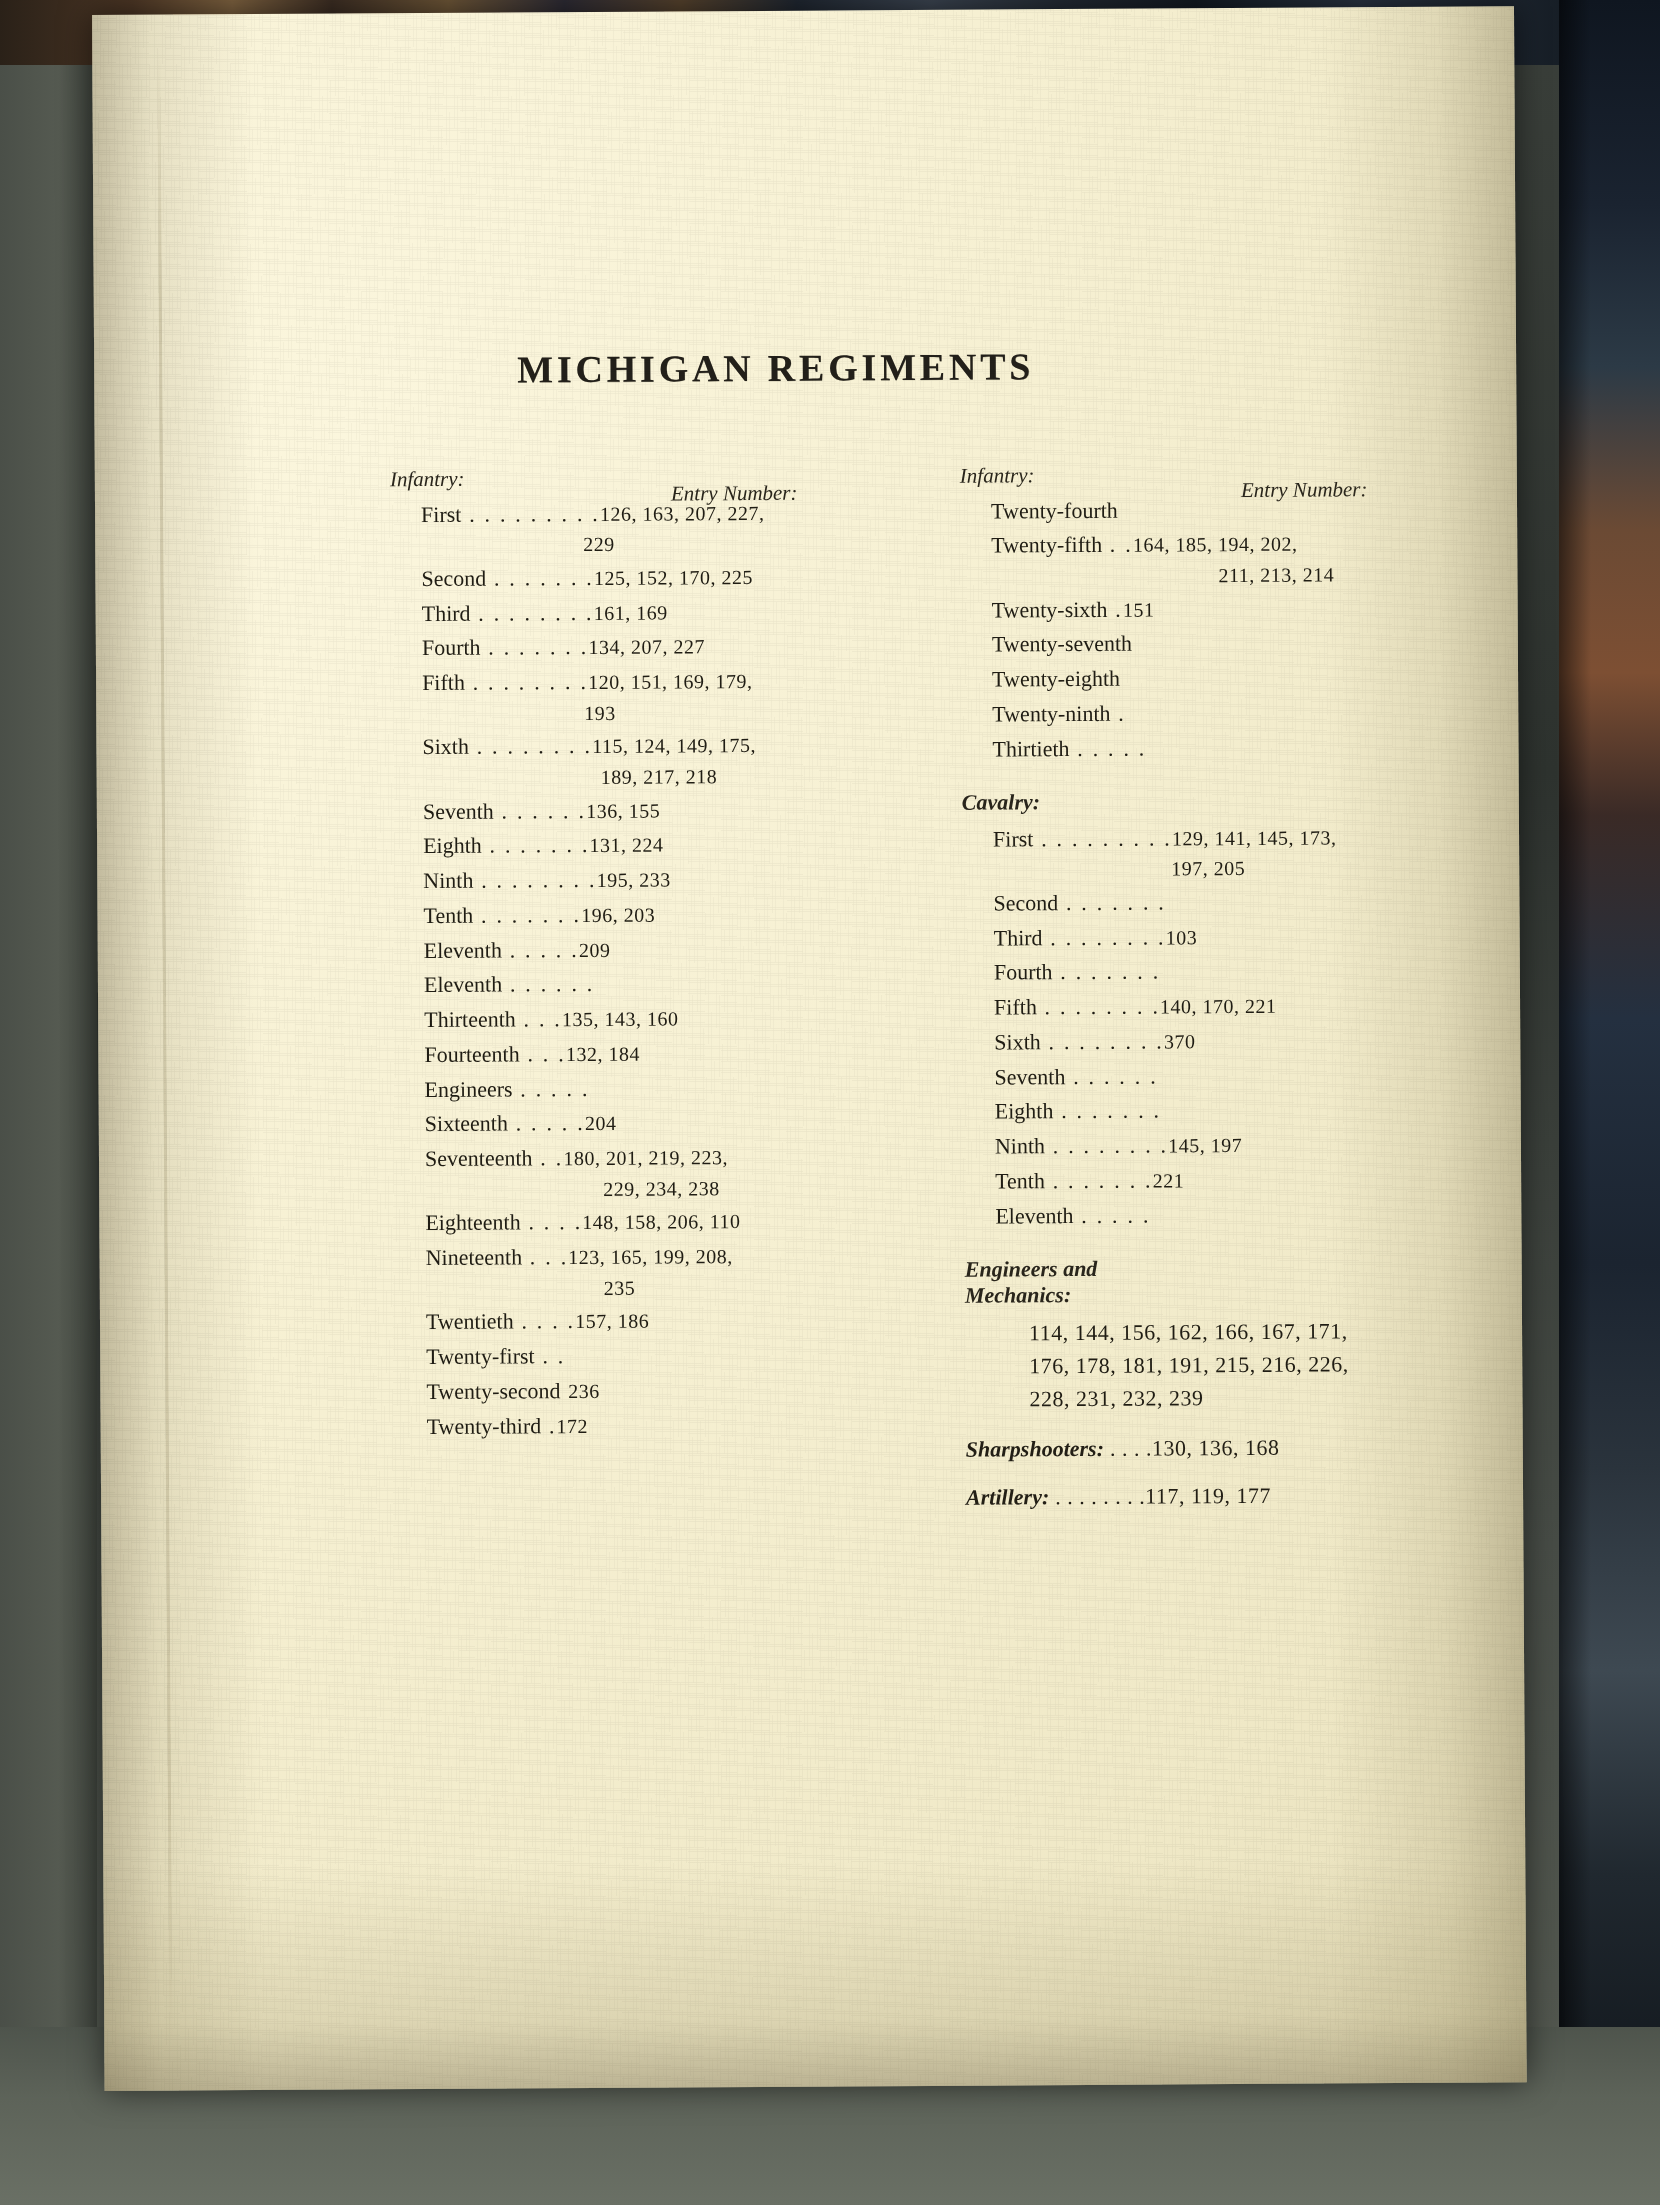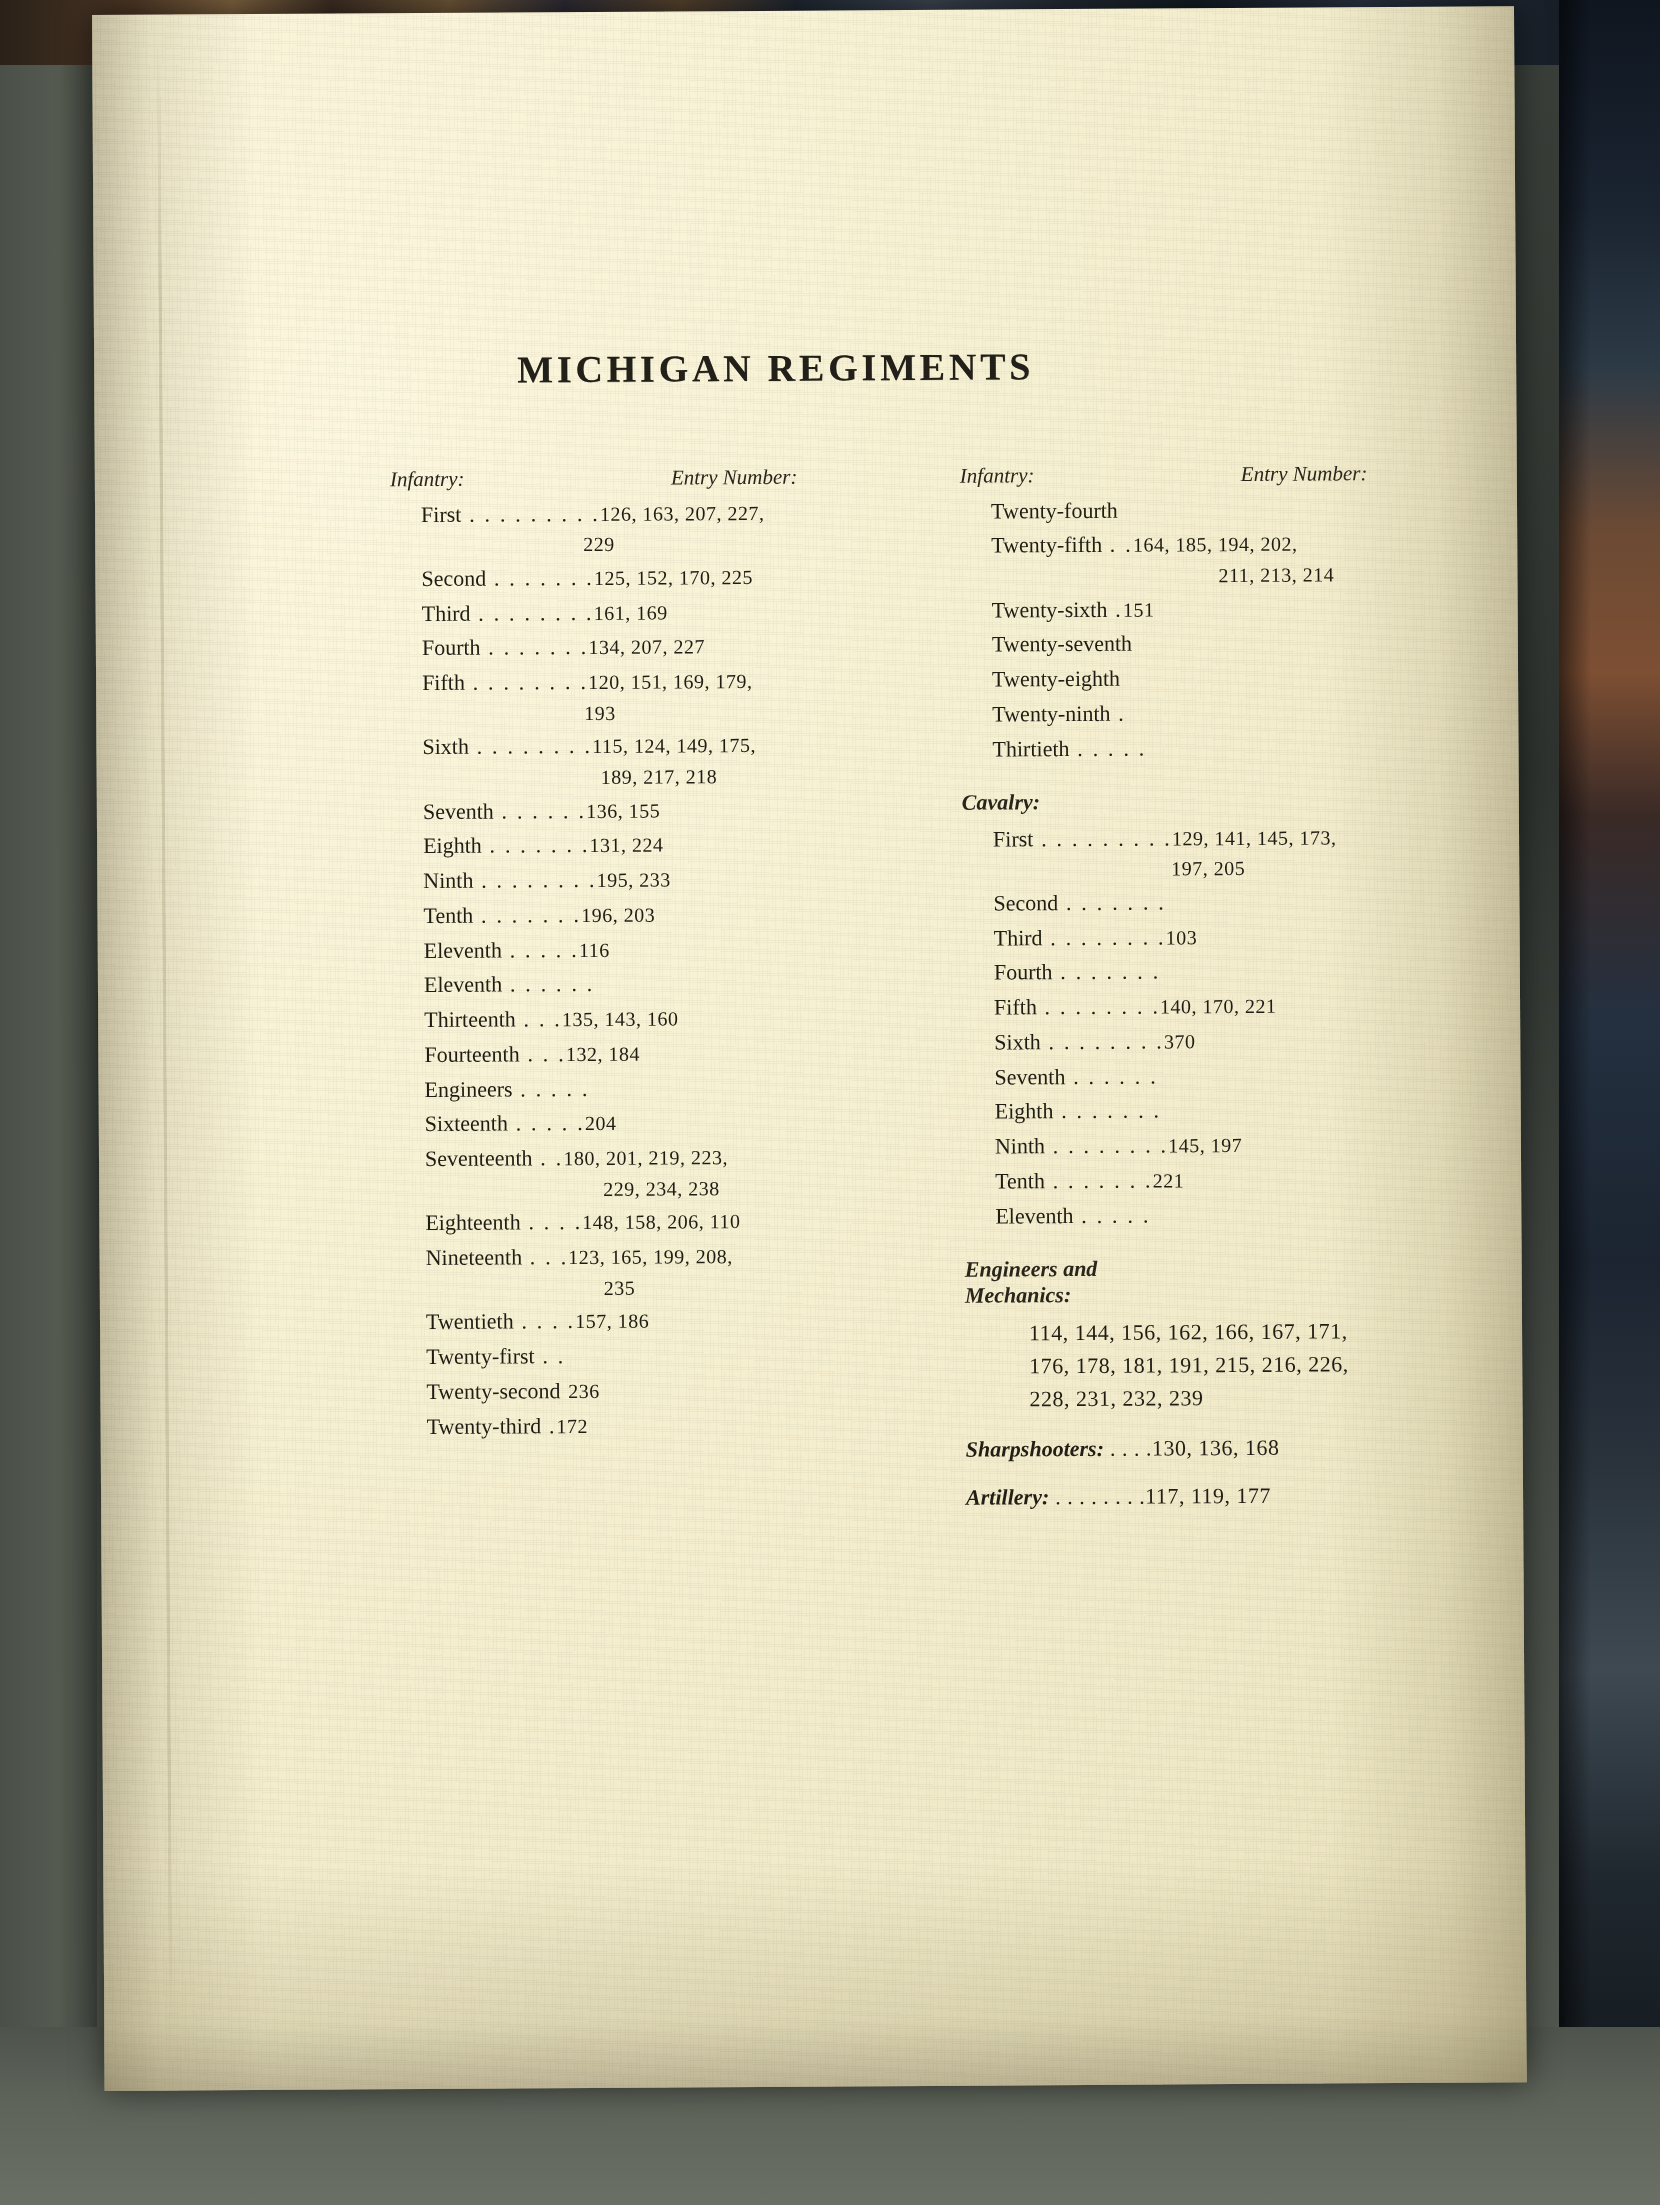--- a/index.html
+++ b/index.html
@@ -141,21 +141,21 @@
   .sect-head {
     font-style: italic;
     font-size: 21px;
     color: #2a261c;
     margin-bottom: 6.5px;
     position: relative;
   }
   .sect-head .right {
     position: absolute;
     left: 281px;
-    top: 0;
+    top: 16px;
     white-space: nowrap;
   }
   .sect-head.standalone {
     font-weight: 700;
     font-size: 22px;
     margin-top: 24px;
     margin-bottom: 7.6px;
   }
   .sect-head.standalone.tight { margin-top: 16px; }
 
@@ -281,21 +281,21 @@
 
           <div class="entry">
             <span class="label">Ninth</span><span class="dots"> . . . . . . . .</span><span class="nums">195,  233</span>
           </div>
 
           <div class="entry">
             <span class="label">Tenth</span><span class="dots">  . . . . . . .</span><span class="nums">196,  203</span>
           </div>
 
           <div class="entry">
-            <span class="label">Eleventh</span><span class="dots">  . . . . .</span><span class="nums">116</span>
+            <span class="label">Eleventh</span><span class="dots">  . . . . .</span><span class="nums">209</span>
           </div>
 
           <div class="entry">
             <span class="label">Eleventh</span><span class="dots"> . . . . . .</span><span class="nums"></span>
           </div>
 
           <div class="entry">
             <span class="label">Thirteenth</span><span class="dots"> . . .</span><span class="nums">135,  143,  160</span>
           </div>
 

